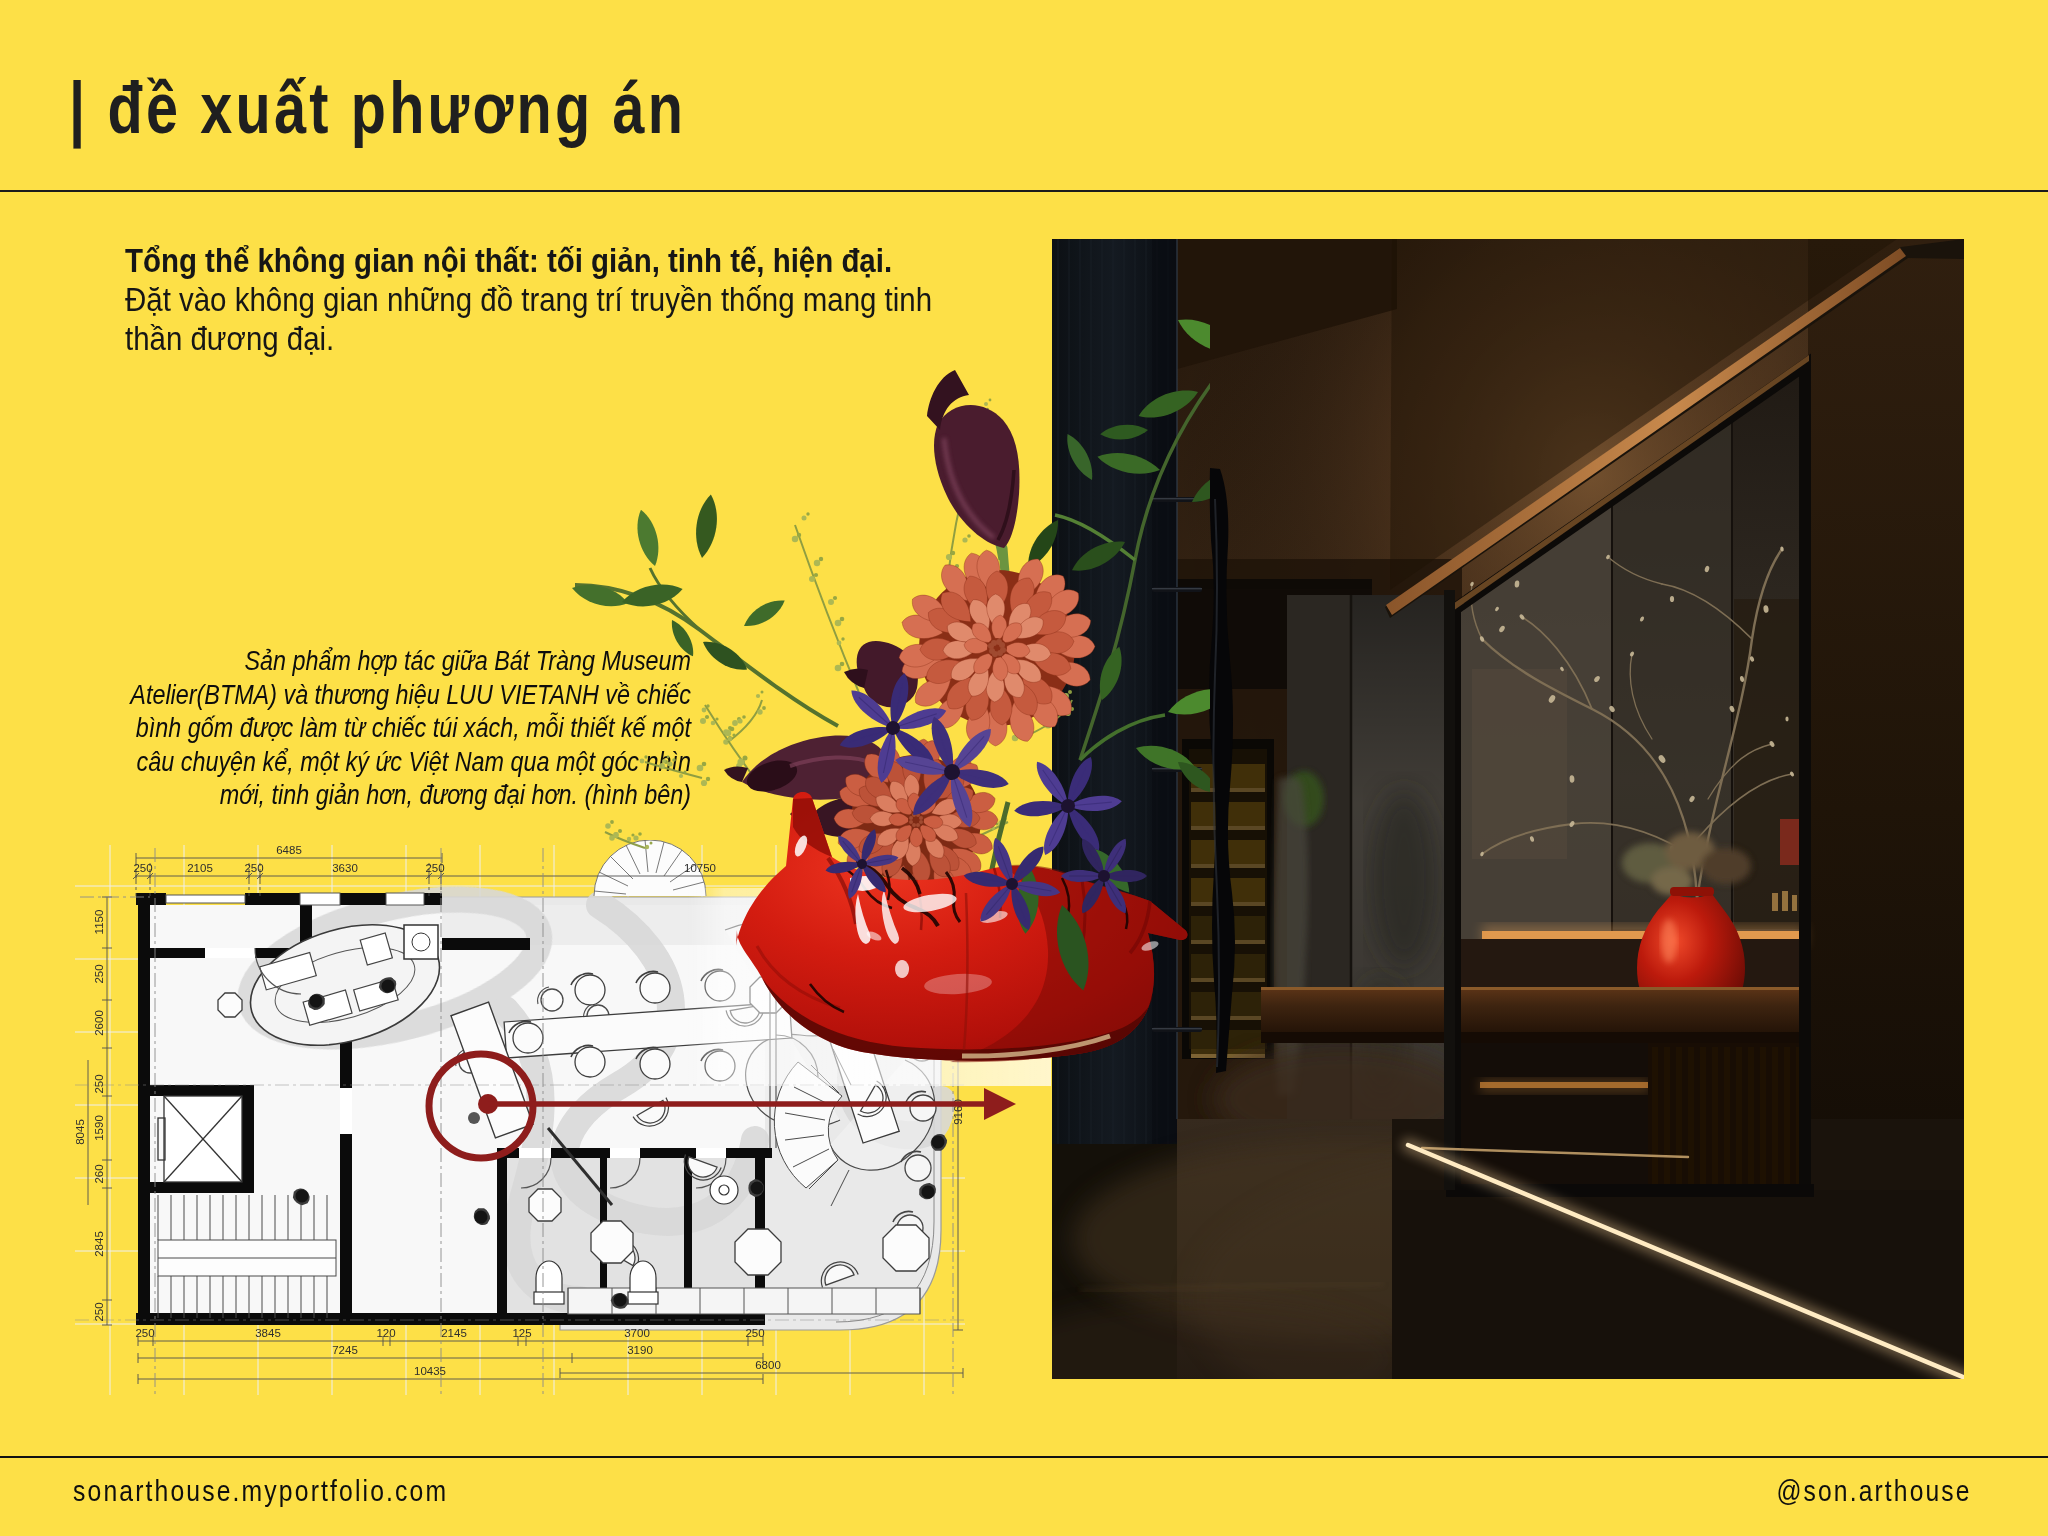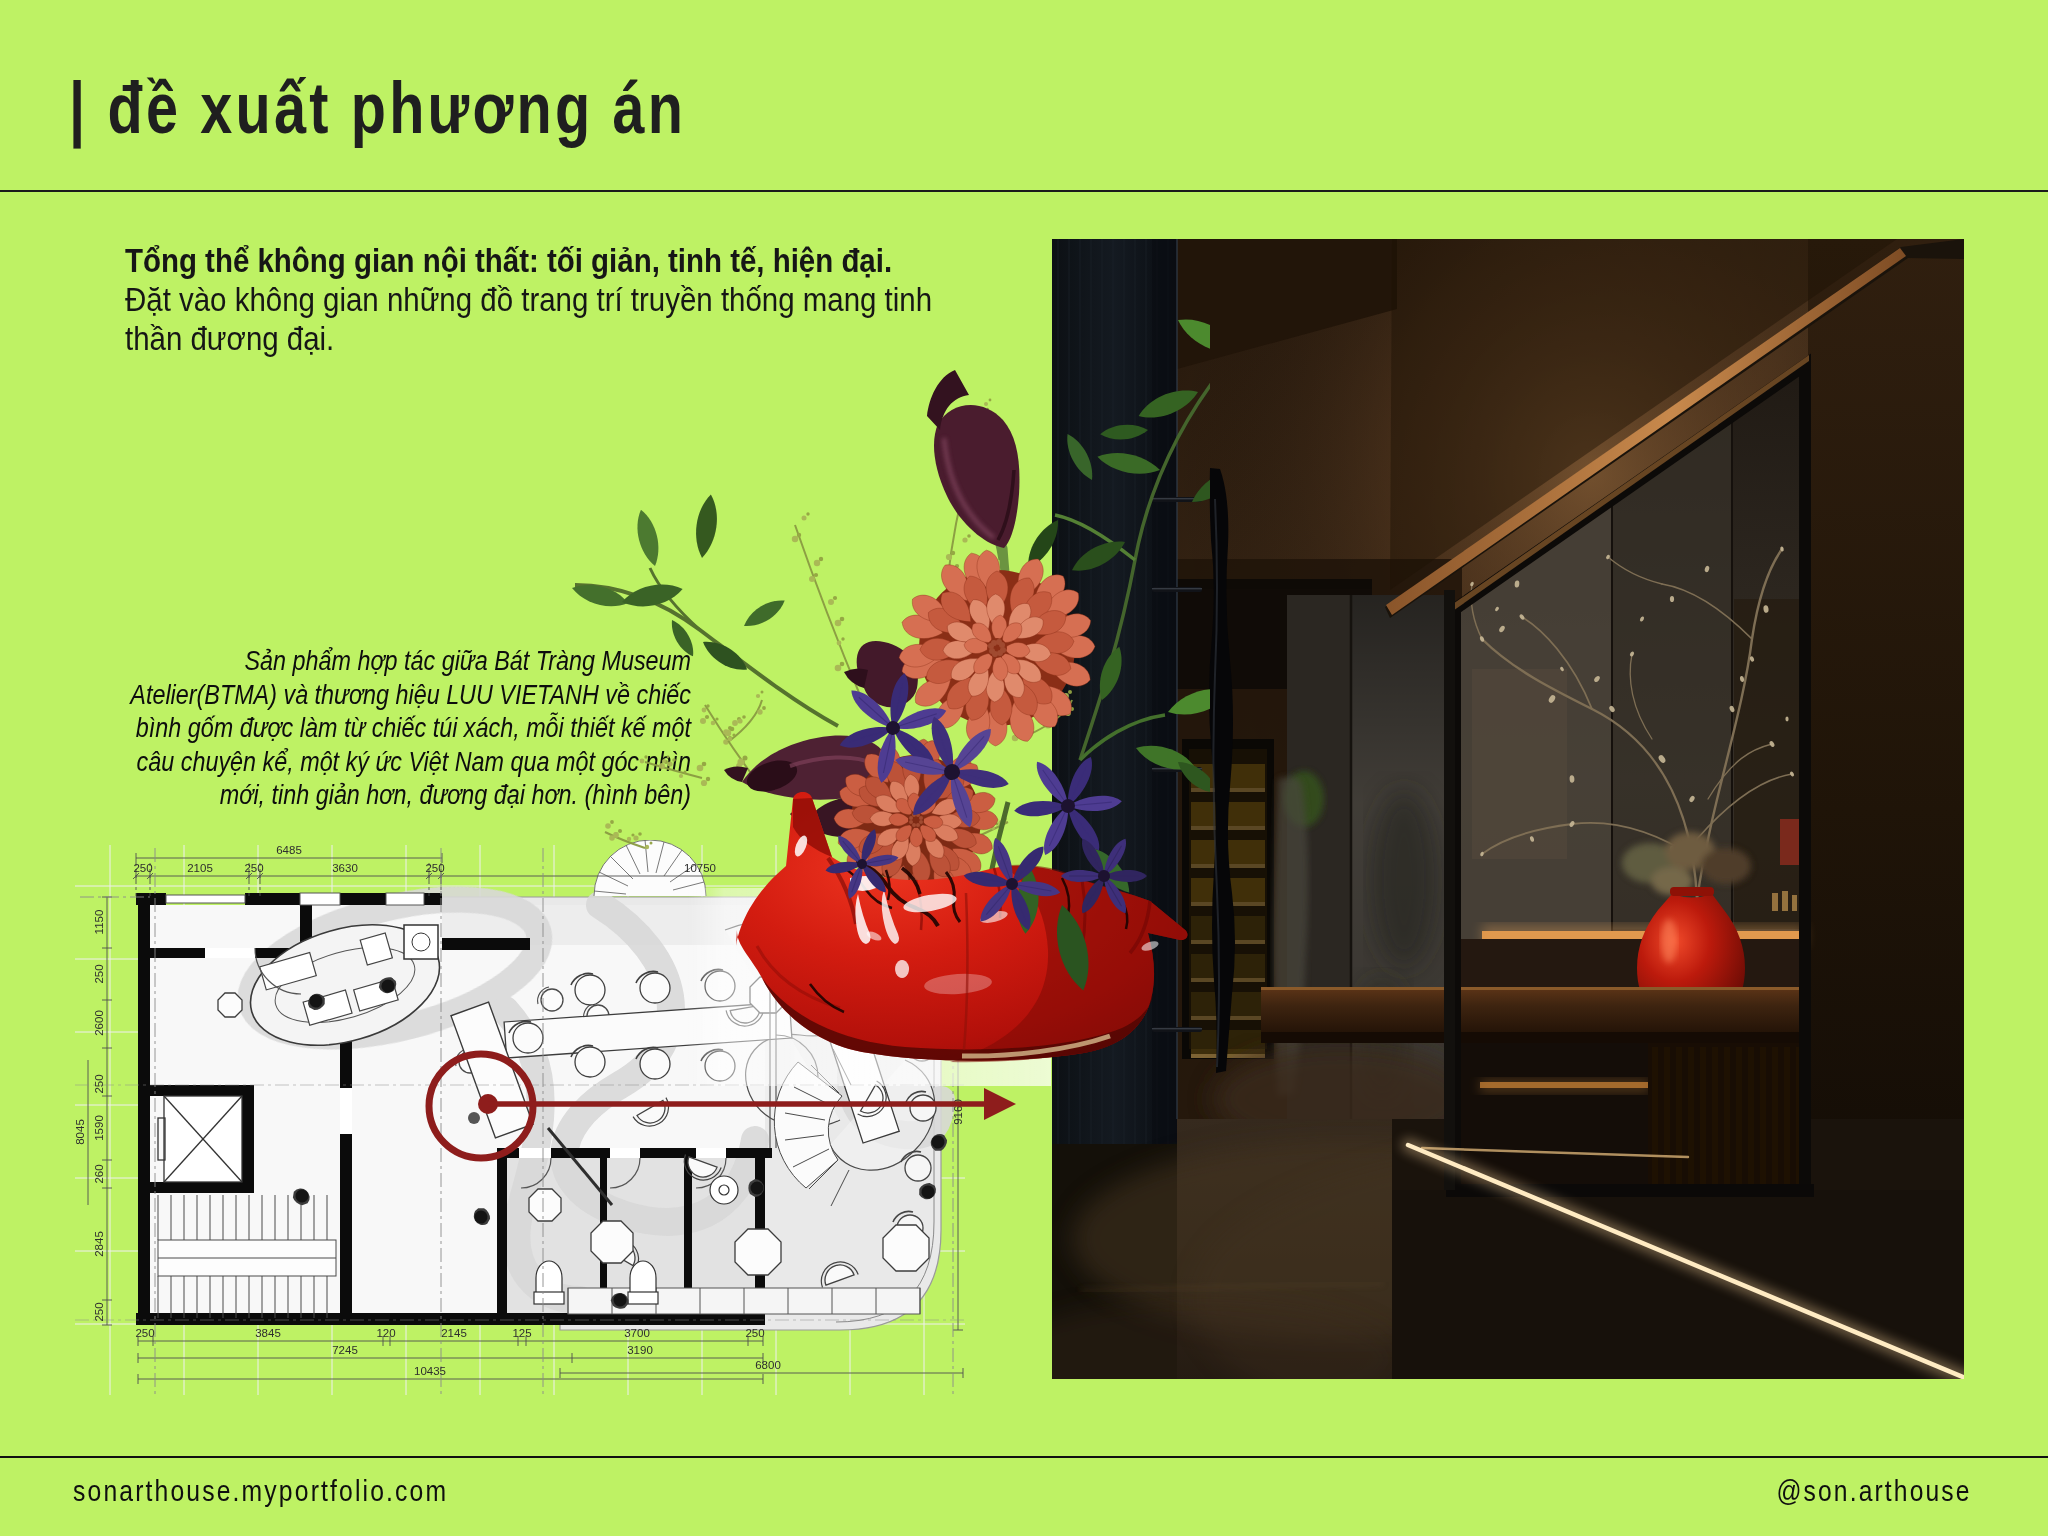--- a/index.html
+++ b/index.html
@@ -1,16 +1,16 @@
 <!DOCTYPE html>
 <html><head>
 <meta charset="utf-8">
 <style>
   html,body{margin:0;padding:0;}
-  #page{position:relative;width:2048px;height:1536px;background:#bef264;overflow:hidden;
+  #page{position:relative;width:2048px;height:1536px;background:#fde047;overflow:hidden;
         font-family:"Liberation Sans", sans-serif;}
   .abs{position:absolute;}
   #title{left:69px;top:68px;font-size:72px;line-height:80px;font-weight:bold;color:#1f1f1f;
          letter-spacing:4px;transform:scaleX(0.80);transform-origin:0 0;white-space:nowrap;}
   #rule1{left:0;top:190px;width:2048px;height:2px;background:#1b1b1b;}
   #para{left:125px;top:241px;font-size:34px;line-height:39px;color:#161616;
         transform:scaleX(0.866);transform-origin:0 0;white-space:nowrap;}
   #para b{font-weight:bold;}
   #italic{left:41px;top:645px;width:650px;font-size:27px;line-height:33.5px;
           font-style:italic;color:#0d0d0d;text-align:right;

